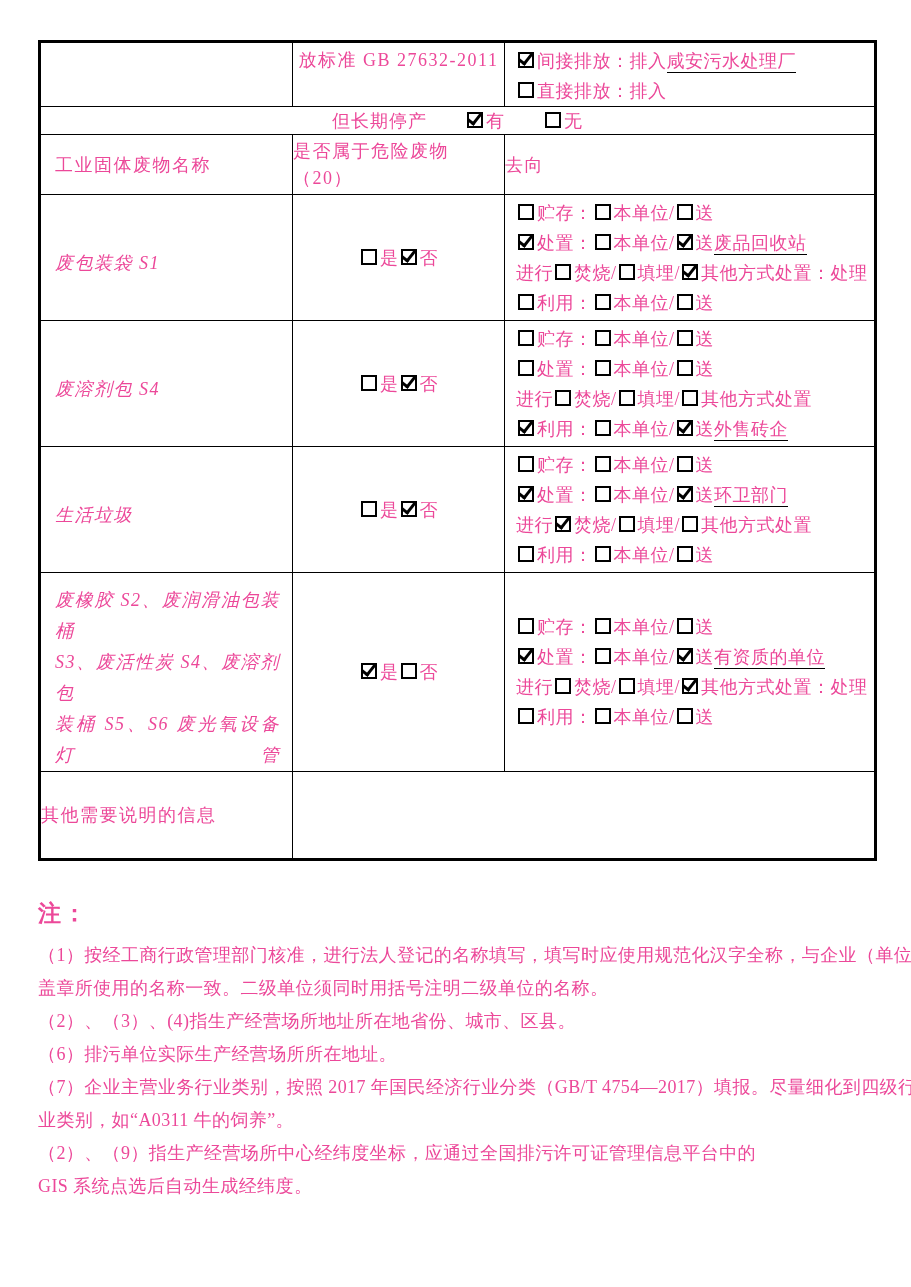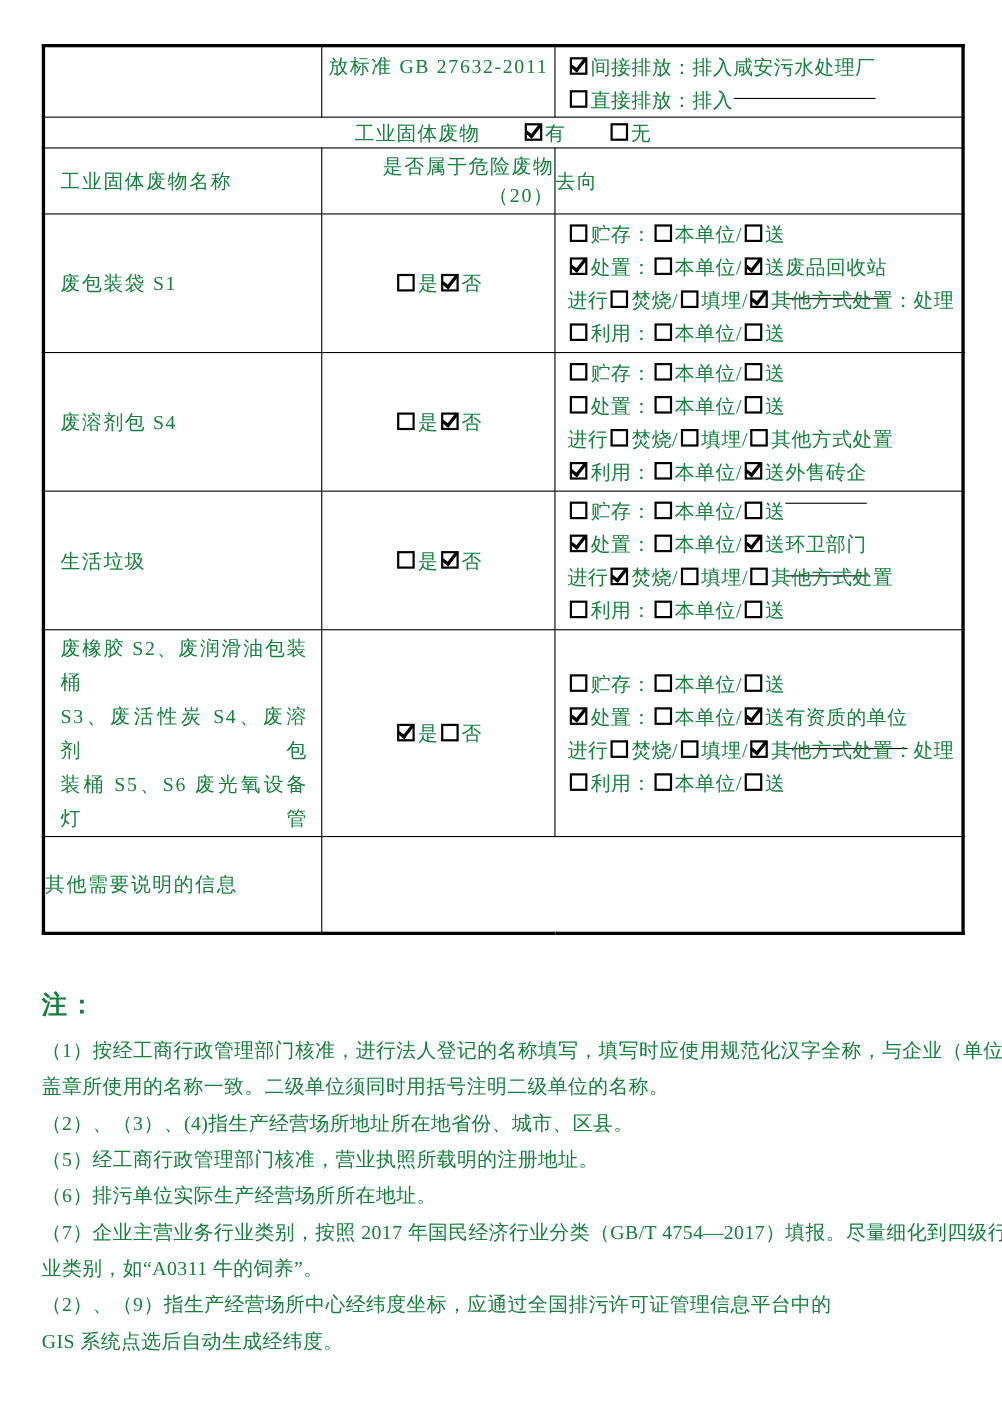--- a/index.html
+++ b/index.html
@@ -1,50 +1,50 @@
 <!DOCTYPE html>
 <html><head>
 <meta charset="utf-8">
 <style>
   html,body{margin:0;padding:0;background:#ffffff;}
-  .page{position:relative;width:911px;height:1287px;background:#ffffff;color:#15803d;
+  .page{position:relative;width:911px;height:1287px;background:#ffffff;color:#ec4899;
         font-family:"Liberation Serif","DejaVu Serif",serif;overflow:hidden;}
 
   
   table.form{position:absolute;left:38px;top:40px;width:836px;border-collapse:collapse;
              table-layout:fixed;border:3px solid #000;}
   td{border:1.5px solid #000;padding:0;font-size:18px;letter-spacing:1.5px;vertical-align:middle;}
   tr.r1{height:62px} tr.r2{height:28px} tr.r3{height:60px}
   tr.wr{height:126px} tr.r8{height:82px} tr.r9{height:88px}
 
   .line{white-space:nowrap;}
   .sg{white-space:pre;}
-  .u{border-bottom:1.5px solid #000;padding-bottom:18px;}
+  .u{border-bottom:1.5px solid #000;padding-bottom:1px;}
 
   
   .cb{display:inline-block;width:12px;height:12px;border:2px solid #000;position:relative;
       margin:0 3px 0 2px;vertical-align:-1px;background:#fff;}
   .cb.ck::after{content:"";position:absolute;left:2px;top:-4px;width:5px;height:12px;
       border-right:3px solid #000;border-bottom:3px solid #000;transform:rotate(38deg);}
 
   .top-center{vertical-align:top;text-align:center;padding-top:5px;}
   .dest-cell{padding-left:11px;letter-spacing:0.5px;}
   .dest-cell .line{line-height:30px;}
   .r1 .dest-cell{vertical-align:top;padding-top:3px;}
 
   .section-cell{text-align:center;letter-spacing:1px;}
 
-  .name-cell{padding:1px 12px 0 14px;}
+  .name-cell{padding:12px 12px 0 14px;font-style:italic;}
   .name-cell .line{line-height:31px;}
   .name-cell .just{white-space:normal;text-align:justify;text-align-last:justify;}
 
   .hazard-cell{text-align:center;letter-spacing:0.5px;}
 
   .hdr-left{padding-left:14px;}
-  .hdr-center div{line-height:27px;text-align:right;}
+  .hdr-center div{line-height:27px;text-align:left;}
   .hdr-go{}
 
   .permit-label{text-align:center;}
   .permit-label div{line-height:31px;}
   .permit-value{padding-left:40px;letter-spacing:0.5px;}
   .permit-value .cb{width:14px;height:14px;}
 
   .other-label{}
 
   
@@ -67,21 +67,21 @@
       <tr class="r1">
         <td></td>
         <td class="top-center">放标准 GB 27632-2011</td>
         <td class="dest-cell">
             <div class="line"><span class="cb ck"></span><span class="sg">间接排放：排入</span><span class="sg u">咸安污水处理厂</span></div>
             <div class="line"><span class="cb"></span><span class="sg">直接排放：排入</span></div>
           </td>
       </tr>
       <tr class="r2">
         <td colspan="3" class="section-cell">
-            <div class="line"><span class="sg">工业固体废物　　</span><span class="cb ck"></span><span class="sg">有　　</span><span class="cb"></span><span class="sg">无</span></div>
+            <div class="line"><span class="sg">但长期停产　　</span><span class="cb ck"></span><span class="sg">有　　</span><span class="cb"></span><span class="sg">无</span></div>
           </td>
       </tr>
       <tr class="r3">
         <td class="hdr-left">工业固体废物名称</td>
         <td class="hdr-center">
           <div>是否属于危险废物</div>
           <div>（20）</div>
         </td>
         <td class="hdr-go">去向</td>
       </tr>
@@ -155,21 +155,20 @@
       </tr>
     </tbody>
   </table>
 
   <div class="notes">
     <div class="notes-heading">注：</div>
     <div id="note-lines">
         <div class="note-line">（1）按经工商行政管理部门核准，进行法人登记的名称填写，填写时应使用规范化汉字全称，与企业（单位）</div>
         <div class="note-line">盖章所使用的名称一致。二级单位须同时用括号注明二级单位的名称。</div>
         <div class="note-line">（2）、（3）、(4)指生产经营场所地址所在地省份、城市、区县。</div>
-        <div class="note-line">（5）经工商行政管理部门核准，营业执照所载明的注册地址。</div>
         <div class="note-line">（6）排污单位实际生产经营场所所在地址。</div>
         <div class="note-line">（7）企业主营业务行业类别，按照 2017 年国民经济行业分类（GB/T 4754—2017）填报。尽量细化到四级行</div>
         <div class="note-line">业类别，如“A0311 牛的饲养”。</div>
         <div class="note-line">（2）、（9）指生产经营场所中心经纬度坐标，应通过全国排污许可证管理信息平台中的</div>
         <div class="note-line">GIS 系统点选后自动生成经纬度。</div>
       </div>
   </div>
 
 </div>
 

